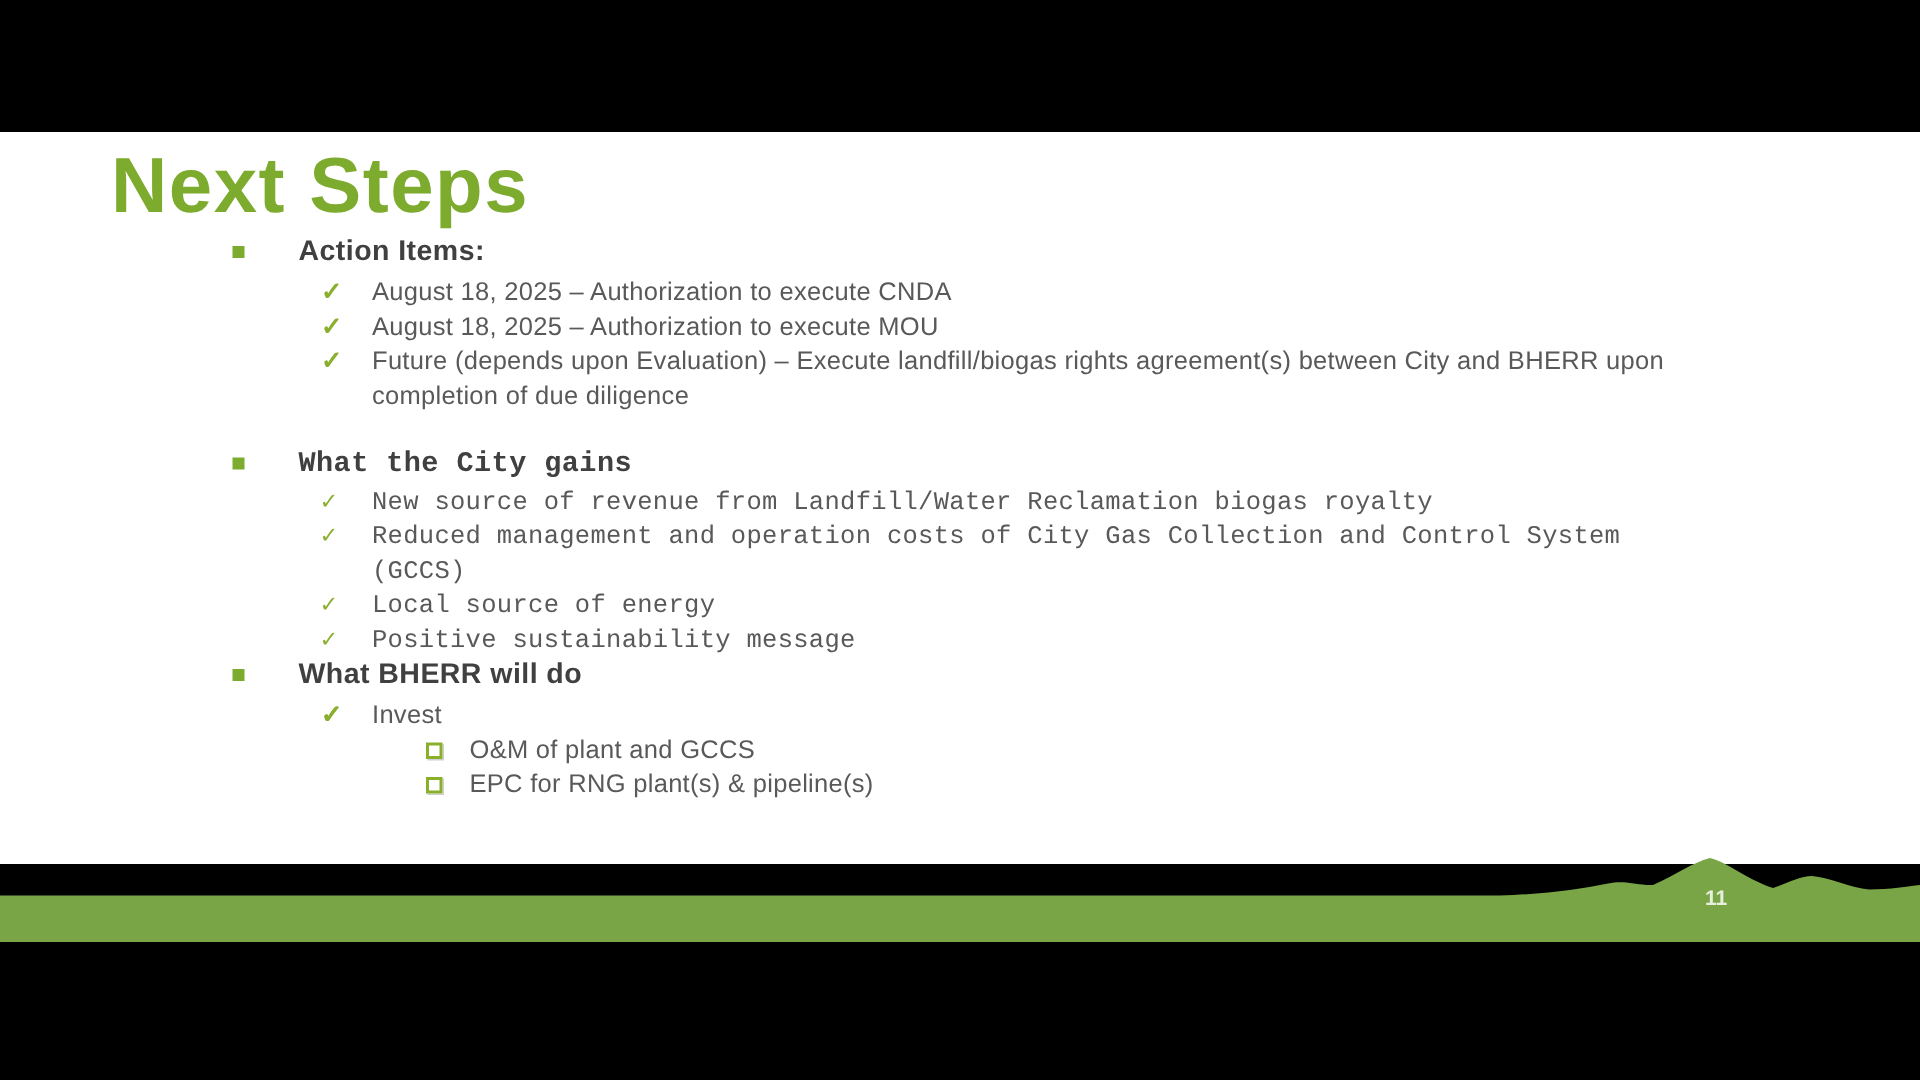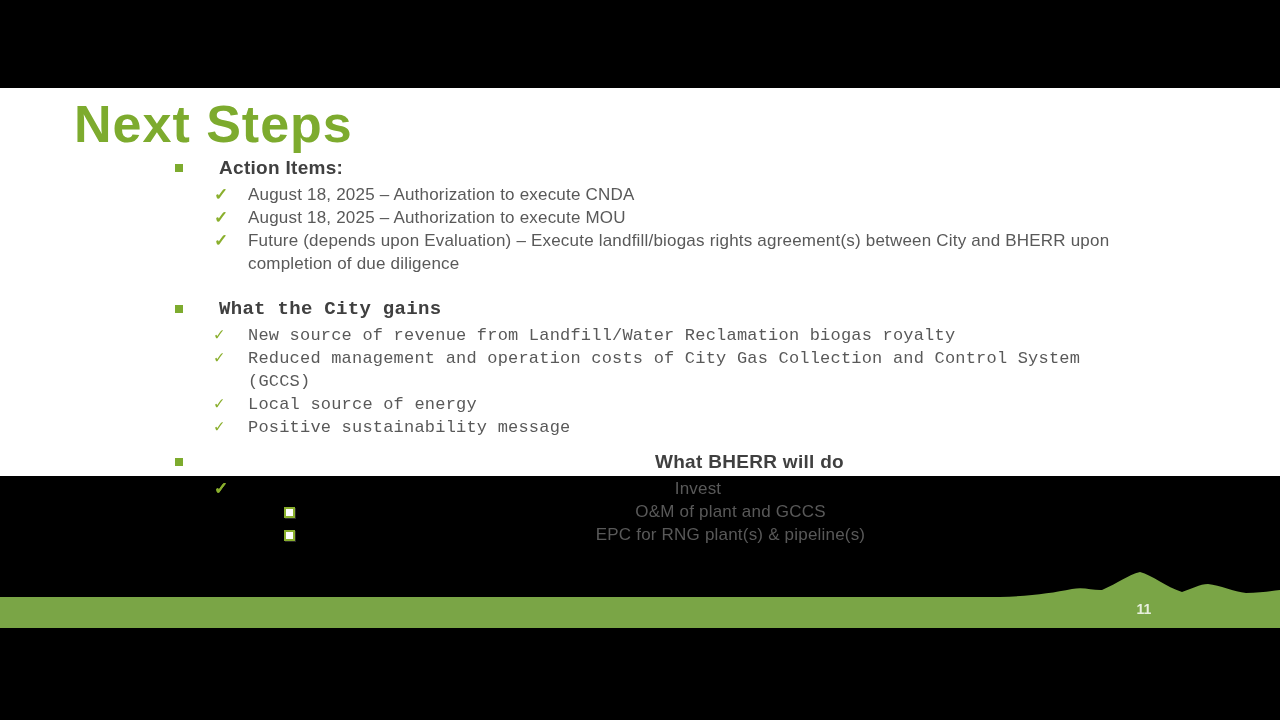--- a/index.html
+++ b/index.html
@@ -8,37 +8,37 @@
     background:#000;
     position:relative;
     overflow:hidden;
     font-family:"Liberation Sans", sans-serif;
   }
   .letterbox{position:absolute;left:0;width:1280px;background:#000;}
   .letterbox.top{top:0;height:88px;}
   .letterbox.bottom{top:628px;height:92px;}
   .slide{
     position:absolute;top:88px;left:0;
-    width:1280px;height:388px;
+    width:1280px;height:488px;
     background:#ffffff;
   }
   .slide-title{
     position:absolute;top:8px;left:74px;
     font-size:52px;line-height:56px;font-weight:700;
     color:#7dab2e;letter-spacing:1px;
   }
   .section{position:absolute;left:0;width:1280px;}
   .sec-1{top:68px;}
   .sec-2{top:209px;font-family:Liberation Mono, monospace;}
-  .sec-3{top:362px;text-align:center;}
+  .sec-3{top:350px;}
   .sec-header{
     position:relative;
     padding-left:199px;
     font-size:19px;line-height:24px;font-weight:700;
-    color:#404040;letter-spacing:0.3px;margin-left:20px;
+    color:#404040;letter-spacing:0.3px;
   }
   .sq-bullet{
     position:absolute;left:155px;top:8px;
     width:8px;height:8px;background:#7dab2e;
   }
   .items{margin-top:3px;}
   .row{
     position:relative;
     padding-left:248px;
     width:1148px;box-sizing:border-box;
@@ -62,21 +62,21 @@
     border:2px solid #8aaf2d;
     box-shadow:1px 1px 0 rgba(120,120,120,0.35);
     background:#fff;
   }
   .footer-band{
     position:absolute;left:0;top:480px;
     width:1280px;height:60px;
   }
   .footer-band svg{display:block;}
   .page-num{
-    position:absolute;top:513px;left:1128px;
+    position:absolute;top:502px;left:1128px;
     width:32px;text-align:center;
     font-size:14px;font-weight:700;
     color:rgba(255,255,255,0.82);
   }
 </style>
 </head>
 <body>
 
 <div class="letterbox top"></div>
 

